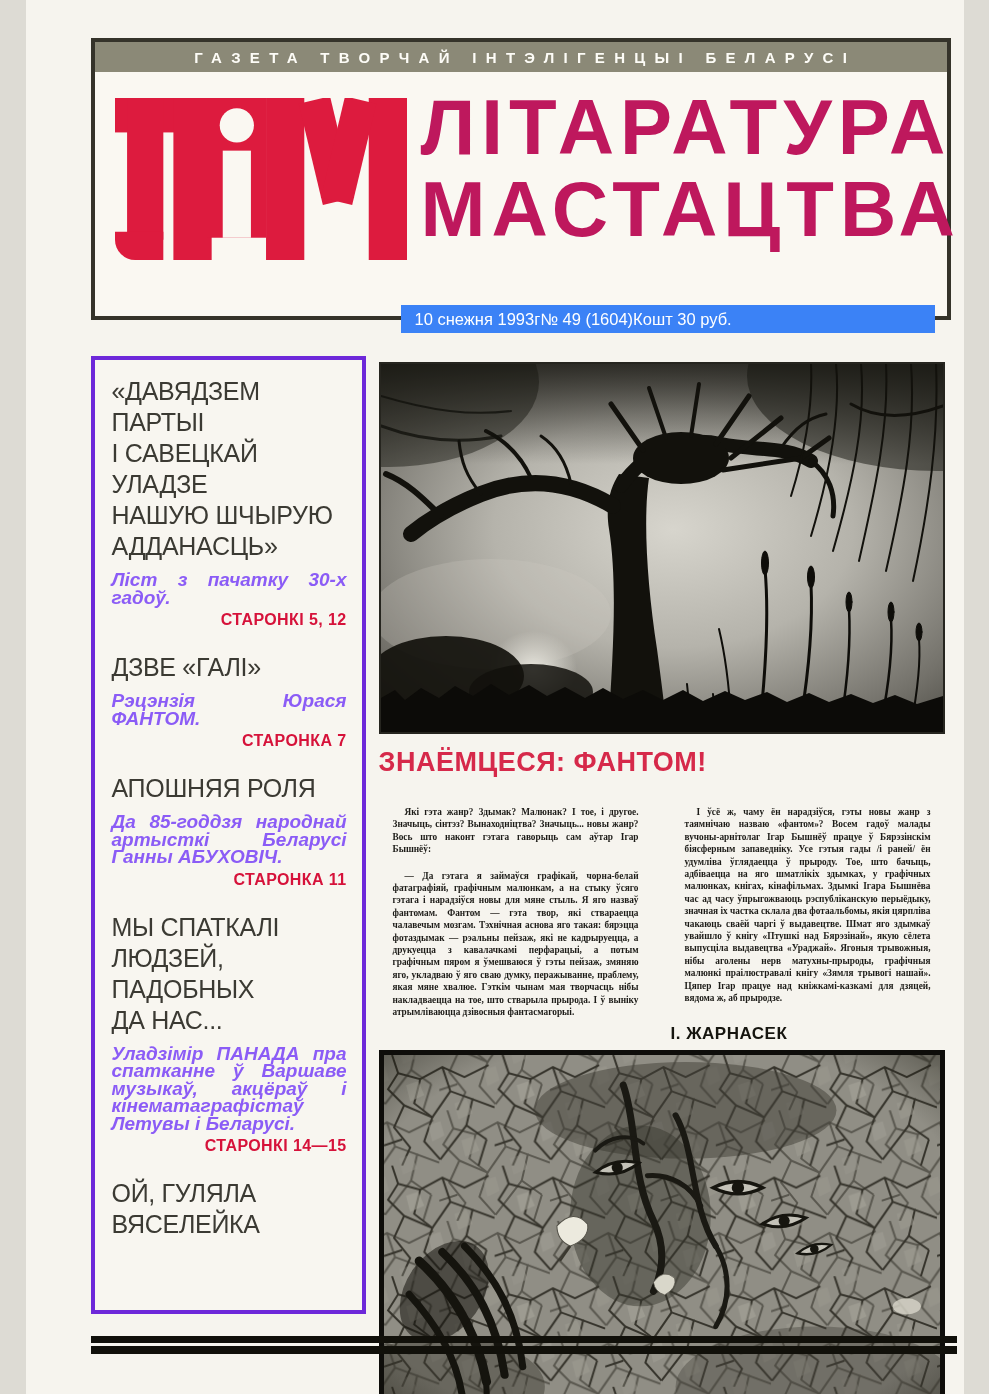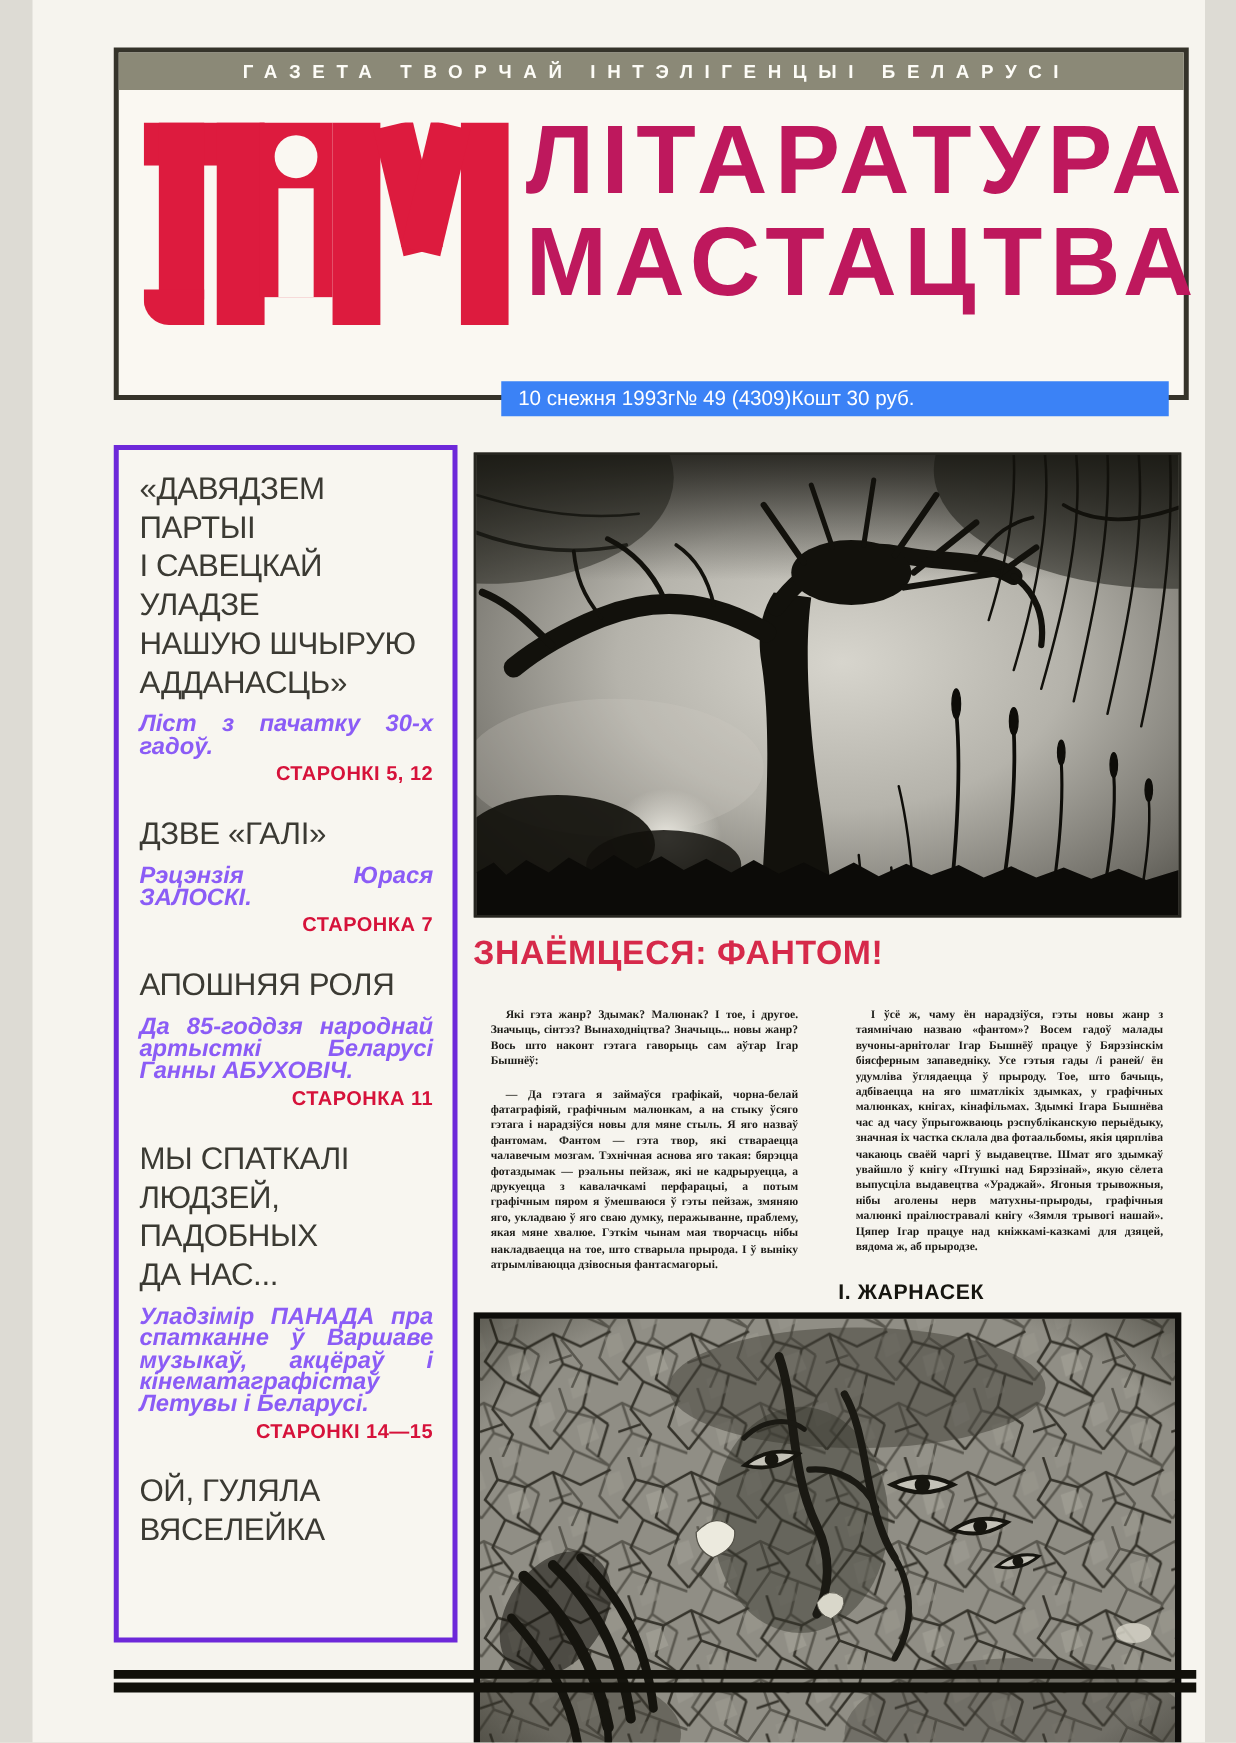--- a/index.html
+++ b/index.html
@@ -86,37 +86,37 @@
       </g>
     </svg>
 
     <div class="mast-title">
       <div>ЛІТАРАТУРА</div>
       <div>МАСТАЦТВА</div>
     </div>
 
     <div class="issue-bar">
       <span>10 снежня 1993г</span>
-      <span>№ 49 (4309)</span>
+      <span>№ 49 (1604)</span>
       <span>Кошт 30 руб.</span>
     </div>
   </div>
 
   <aside class="sidebar">
     <div class="side-item">
       <div class="side-headline">«ДАВЯДЗЕМ ПАРТЫІ
 І САВЕЦКАЙ УЛАДЗЕ
 НАШУЮ ШЧЫРУЮ
 АДДАНАСЦЬ»</div>
       <div class="side-sub">Ліст з пачатку 30-х гадоў.</div>
       <div class="side-pages">СТАРОНКІ 5, 12</div>
     </div>
     <div class="side-item">
       <div class="side-headline">ДЗВЕ «ГАЛІ»</div>
-      <div class="side-sub">Рэцэнзія Юрася ЗАЛОСКІ.</div>
+      <div class="side-sub">Рэцэнзія Юрася ФАНТОМ.</div>
       <div class="side-pages">СТАРОНКА 7</div>
     </div>
     <div class="side-item">
       <div class="side-headline">АПОШНЯЯ РОЛЯ</div>
       <div class="side-sub">Да 85-годдзя народнай артысткі Беларусі Ганны АБУХОВІЧ.</div>
       <div class="side-pages">СТАРОНКА 11</div>
     </div>
     <div class="side-item">
       <div class="side-headline">МЫ СПАТКАЛІ
 ЛЮДЗЕЙ,

